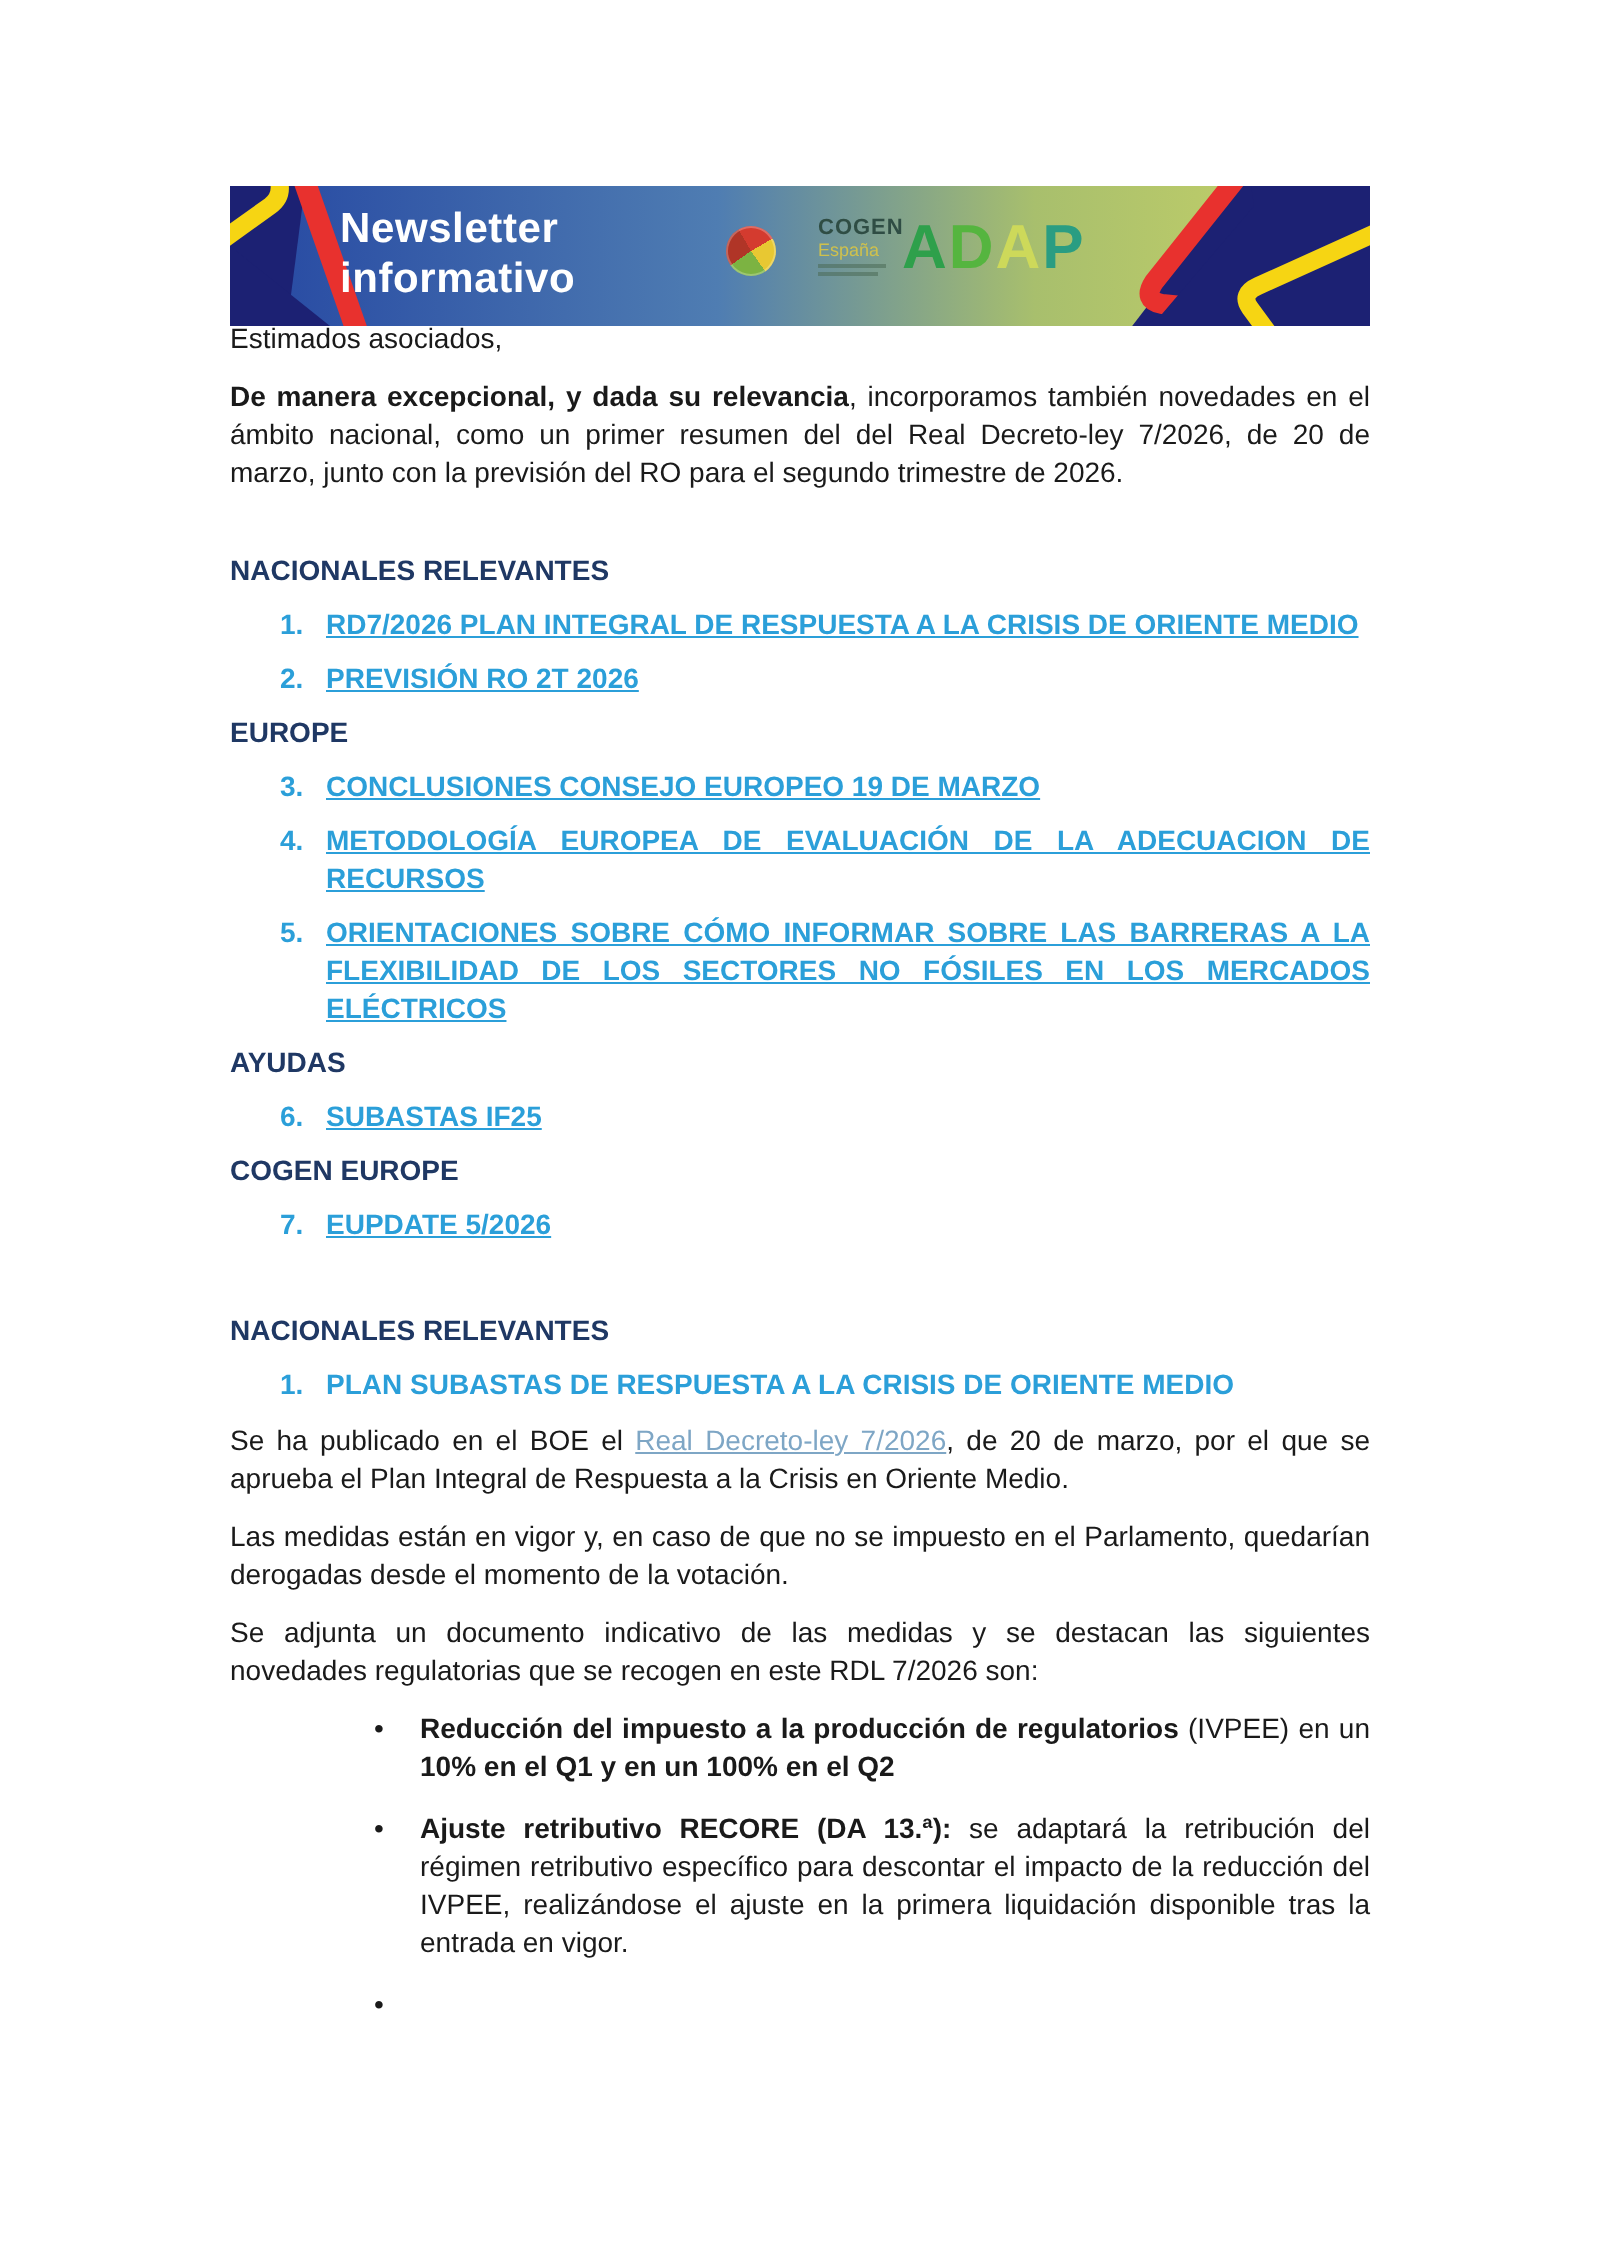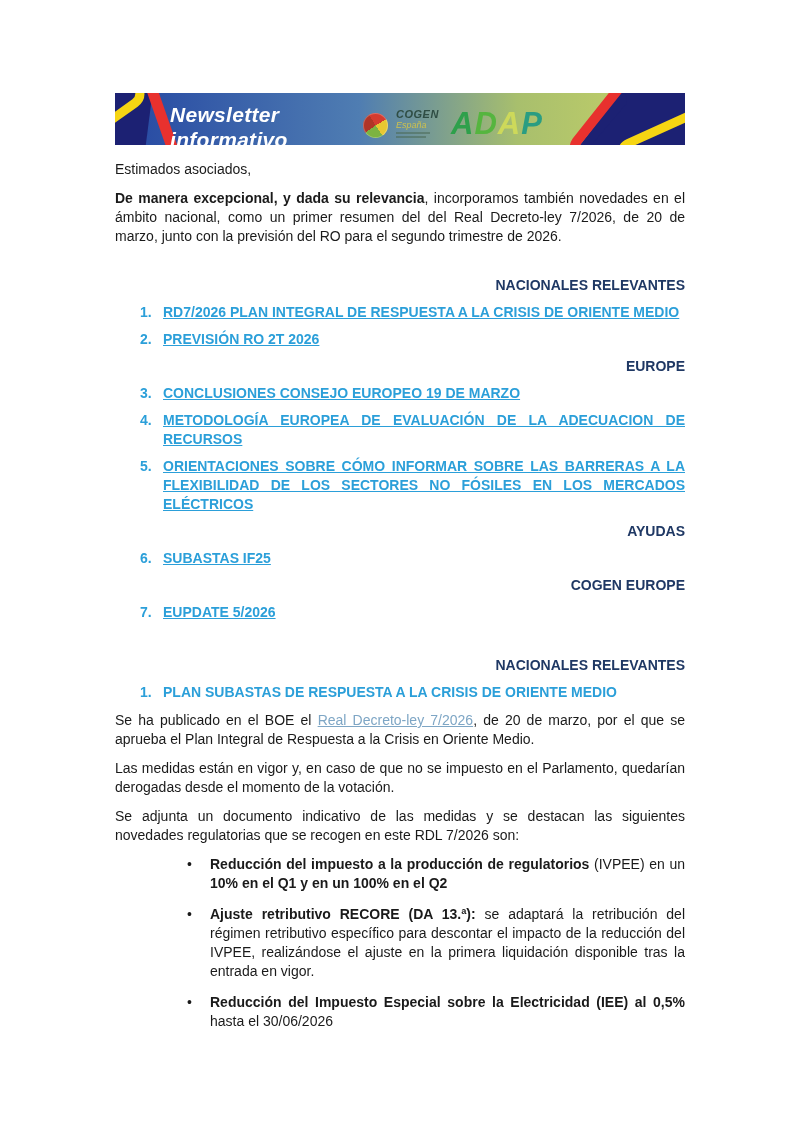--- a/index.html
+++ b/index.html
@@ -1,41 +1,41 @@
 <!DOCTYPE html>
 <html><head>
 <meta charset="utf-8">
 <style>
   html,body{margin:0;padding:0;background:#ffffff;}
   .page{
     position:relative;width:800px;height:1132px;background:#ffffff;
     font-family:"Liberation Sans",sans-serif;color:#1a1a1a;overflow:hidden;
   }
   
-  .banner{position:absolute;left:115px;top:93px;width:570px;height:52px;overflow:hidden;font-style:italic;}
+  .banner{position:absolute;left:115px;top:93px;width:570px;height:70px;overflow:hidden;}
   .banner svg{position:absolute;left:0;top:0;}
   .banner-title{position:absolute;left:55px;top:9px;color:#ffffff;font-weight:bold;
     font-size:21px;line-height:25px;letter-spacing:.3px;}
-  .cogen{position:absolute;left:248px;top:15px;display:flex;gap:8px;}
+  .cogen{position:absolute;left:248px;top:15px;display:flex;gap:21px;}
   .cogen-mark{width:25px;height:25px;border-radius:50%;margin-top:5px;flex:none;
     background:conic-gradient(from -30deg,#d43b2f 0 90deg,#e8c832 90deg 175deg,#7cb342 175deg 265deg,#b03527 265deg 360deg);
     box-shadow:inset 0 0 0 1px rgba(255,255,255,.25);}
   .cogen-name{font-size:11px;font-weight:bold;color:#2f4d44;line-height:12px;letter-spacing:.5px;}
   .cogen-sub{font-size:9px;color:#cfc14d;line-height:10px;}
   .cogen-bar{height:2px;background:#4a6a55;opacity:.55;margin-top:2px;}
   .cogen-bar.b1{width:34px;} .cogen-bar.b2{width:30px;}
   .adap{position:absolute;left:336px;top:13px;font-size:31px;font-weight:bold;
     line-height:36px;letter-spacing:1px;display:flex;}
   .adap .l0{color:#2ea04b;} .adap .l1{color:#55b53f;}
   .adap .l2{color:#cdd95a;} .adap .l3{color:#2a9d82;}
   
   .content{position:absolute;left:115px;top:160px;width:570px;font-size:14px;line-height:19px;}
   .content p{margin:0 0 10px;text-align:justify;}
   .greeting{margin:13px 0 9px;text-align:left !important;}
-  .sec-heading{color:#1F3864;font-weight:bold;margin:0 0 8px;text-align:right;}
+  .sec-heading{color:#1F3864;font-weight:bold;margin:0 0 8px;}
   .toc{margin-top:30px;}
   .toc-item,.art-title{display:flex;padding-left:25px;margin-bottom:8px;align-items:baseline;}
   .toc-num{color:#2b9fd9;font-weight:bold;width:23px;flex:none;}
   .toc-link{color:#2b9fd9;font-weight:bold;text-decoration:underline;cursor:pointer;
     flex:1;text-align:justify;}
   .art-title{margin-bottom:9px;}
   .art-title-text{color:#2b9fd9;font-weight:bold;flex:1;}
   .article{margin-top:34px;}
   .inline-link{color:#7ea6c5;text-decoration:underline;cursor:pointer;}
   .bullet{display:flex;padding-left:72px;margin-bottom:12px;}
@@ -164,18 +164,17 @@
         <span class="bullet-text"><strong>Reducción del impuesto a la producción de regulatorios</strong><span> (IVPEE) en un </span><strong>10% en el Q1 y en un 100% en el Q2</strong></span>
       </div>
 
       <div class="bullet">
         <span class="bullet-dot">•</span>
         <span class="bullet-text"><strong>Ajuste retributivo RECORE (DA 13.ª):</strong><span> se adaptará la retribución del régimen retributivo específico para descontar el impacto de la reducción del IVPEE, realizándose el ajuste en la primera liquidación disponible tras la entrada en vigor.</span></span>
       </div>
 
       <div class="bullet">
         <span class="bullet-dot">•</span>
-        <span class="bullet-text"><strong>Reducción del Impuesto Especial sobre la Electricidad (IEE) al 0,5%</strong><span> hasta el 30/06/2026</span></span>
       </div>
 
     </div>
   </div>
 </div>
 
 </body></html>

